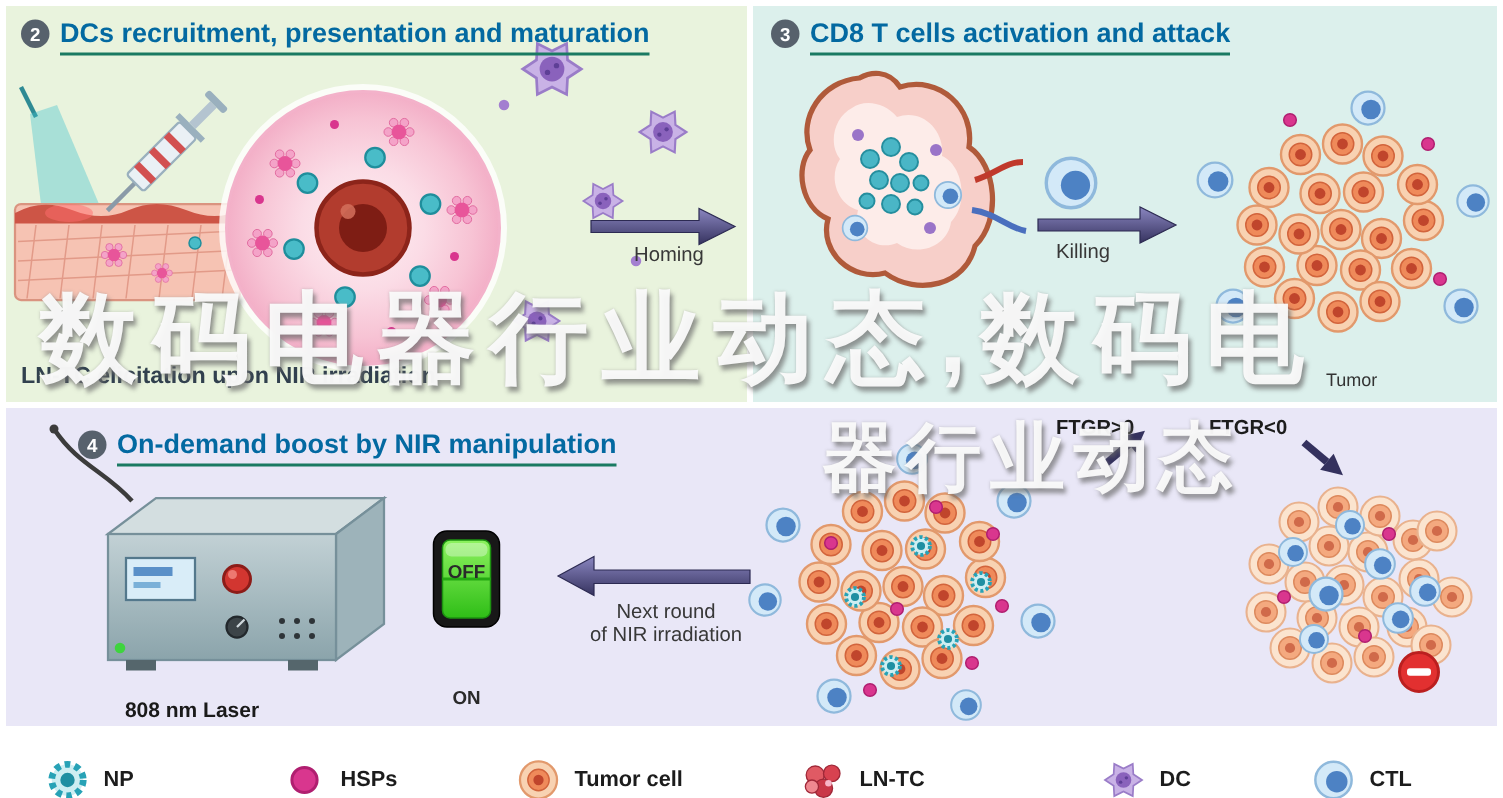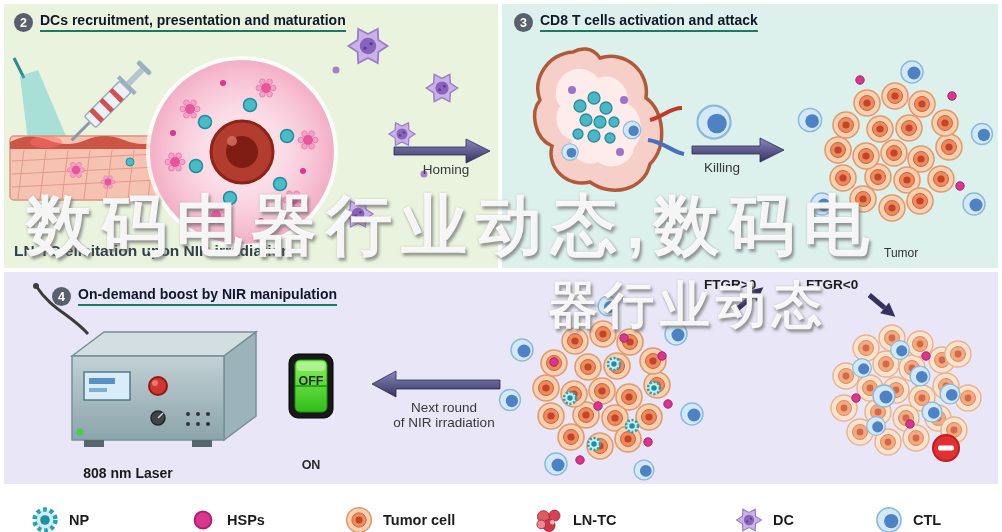--- a/index.html
+++ b/index.html
@@ -7,21 +7,21 @@
   .canvas { position:relative; width:1002px; height:532px; background:#ffffff; overflow:hidden; }
   .panel { position:absolute; }
   #panel-dc    { left:4px;   top:4px;   width:494px; height:264px; background:#e9f3dd; }
   #panel-cd8   { left:502px; top:4px;   width:496px; height:264px; background:#dcf0ec; }
   #panel-boost { left:4px;   top:272px; width:994px; height:212px; background:#e9e7f7; }
   .art { position:absolute; left:0; top:0; z-index:1; }
 
   .panel-header { position:absolute; display:flex; align-items:flex-start; gap:7px; z-index:3; }
   .badge { flex:0 0 auto; width:19px; height:19px; border-radius:50%; background:#57616c; color:#fff;
            font-size:12.5px; font-weight:bold; display:flex; align-items:center; justify-content:center; margin-top:1px; }
-  .panel-title { font-size:14px; font-weight:bold; color:#0f172a; border-bottom:2.5px solid #1a7a62;
+  .panel-title { font-size:18px; font-weight:bold; color:#0369a1; border-bottom:2.5px solid #1a7a62;
                  padding-bottom:2px; line-height:1.15; white-space:nowrap; }
 
   .flabel { position:absolute; color:#383838; font-size:13.5px; z-index:3; text-align:center; }
   .caption { position:absolute; font-size:15.5px; font-weight:600; color:#31404e; z-index:3; white-space:nowrap; }
   .ftgr { position:absolute; font-size:13.5px; font-weight:bold; color:#1c1c1c; z-index:3; }
   .device-label { position:absolute; font-size:14px; font-weight:600; color:#1a1a1a; text-align:center; z-index:3; }
   .switch-label { position:absolute; font-size:12.5px; font-weight:bold; color:#2a2a2a; text-align:center; z-index:3;margin-top:36px; }
   .tumor-label { position:absolute; font-size:12px; color:#333; z-index:3;margin-left:10px; }
 
   .legend { position:absolute; left:4px; top:484px; width:994px; height:48px; background:#ffffff; z-index:2; }

